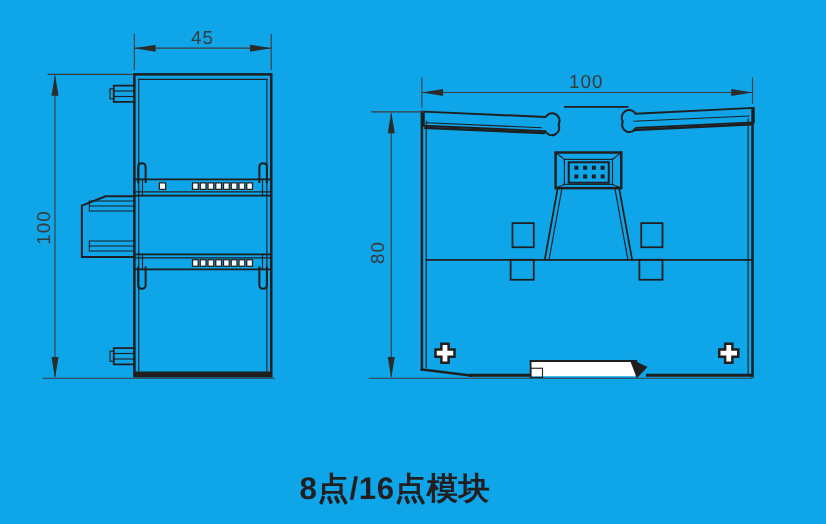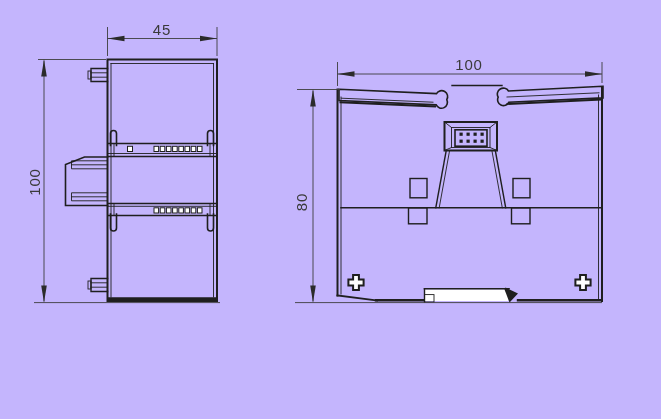--- a/index.html
+++ b/index.html
@@ -1,16 +1,16 @@
 <!DOCTYPE html>
 <html><head>
 <meta charset="utf-8">
 <style>
   html,body{margin:0;padding:0;background:#ffffff;}
-  .stage{position:relative;width:661px;height:419px;background:#c4b5fd;overflow:hidden;
+  .stage{position:relative;width:661px;height:419px;background:#0ea5e9;overflow:hidden;
          font-family:"Liberation Sans",sans-serif;}
   svg{position:absolute;left:0;top:0;}
   
   .ln line,.ln path,.ln rect,.ln polyline{stroke:#1f1f1f;fill:none;stroke-width:1.4;stroke-linecap:square;}
   .ln .thin{stroke-width:0.9;}
   .ln .sw16{stroke-width:1.6;}
   .ln .sw2{stroke-width:2;}
   .ln .sw22{stroke-width:2.4;}
   .ln .sw3{stroke-width:3.2;}
   .ln .sq{fill:#ffffff;stroke:#1f1f1f;stroke-width:1;}
@@ -194,13 +194,14 @@
     <g class="dim">
       <line x1="297" y1="89.5" x2="340" y2="89.5"></line>
       <line x1="295" y1="302.6" x2="602" y2="302.6"></line>
       <line x1="313" y1="90.5" x2="313" y2="301.5"></line>
       <polygon points="313,89.5 310.2,106.5 315.8,106.5"></polygon>
       <polygon points="313,302.5 310.2,285.5 315.8,285.5"></polygon>
       <text x="307" y="202" transform="rotate(-90 307 202)" text-anchor="middle">80</text>
     </g>
   </svg>
 
+  <div class="caption">8点/16点模块</div>
 </div>
 
 </body></html>

